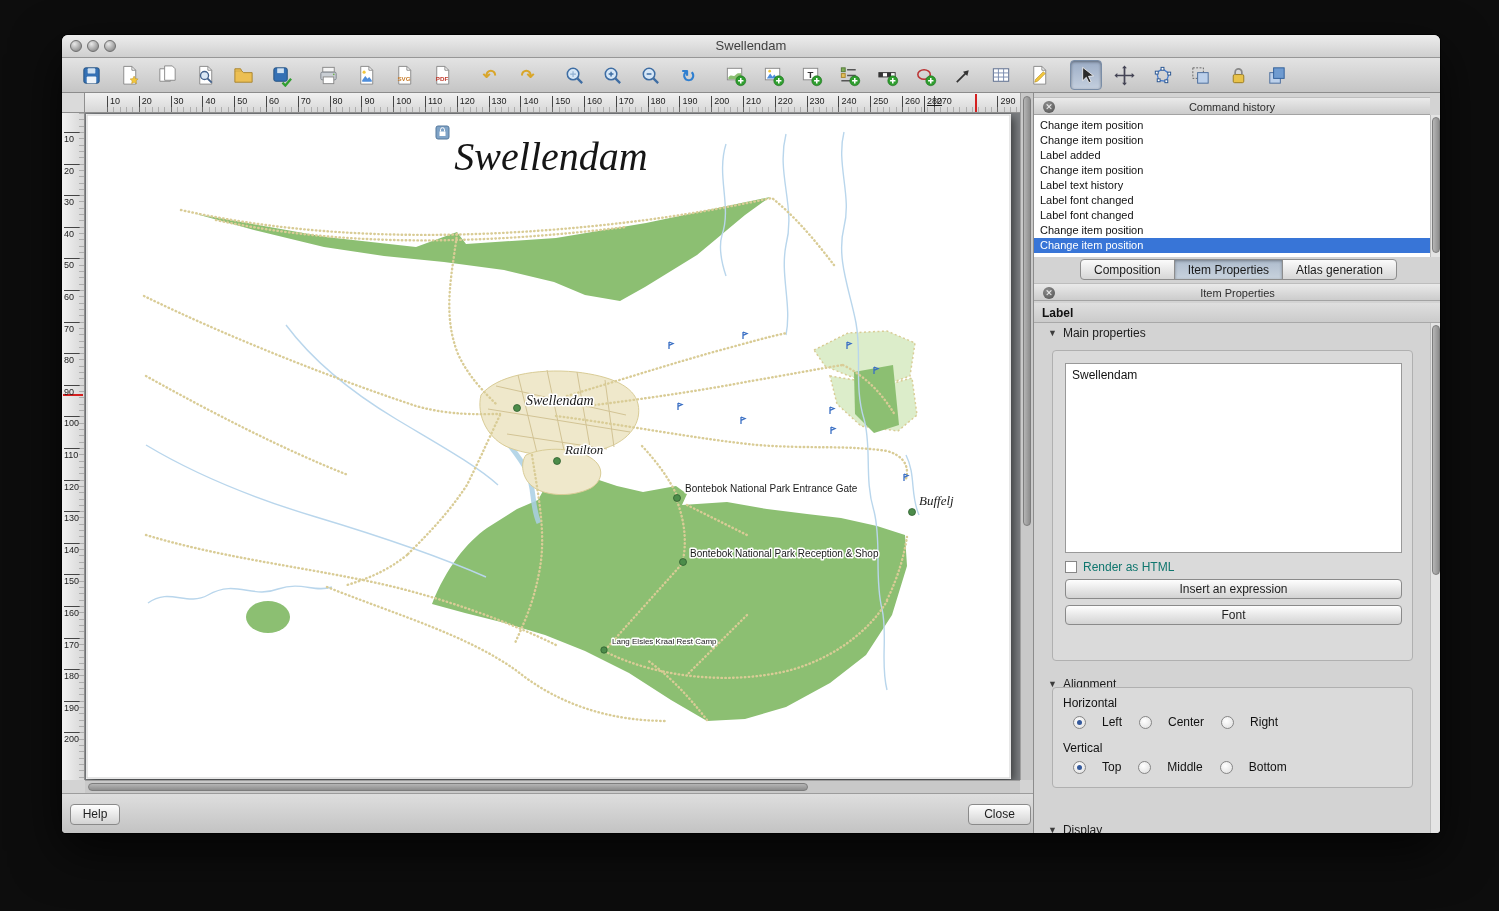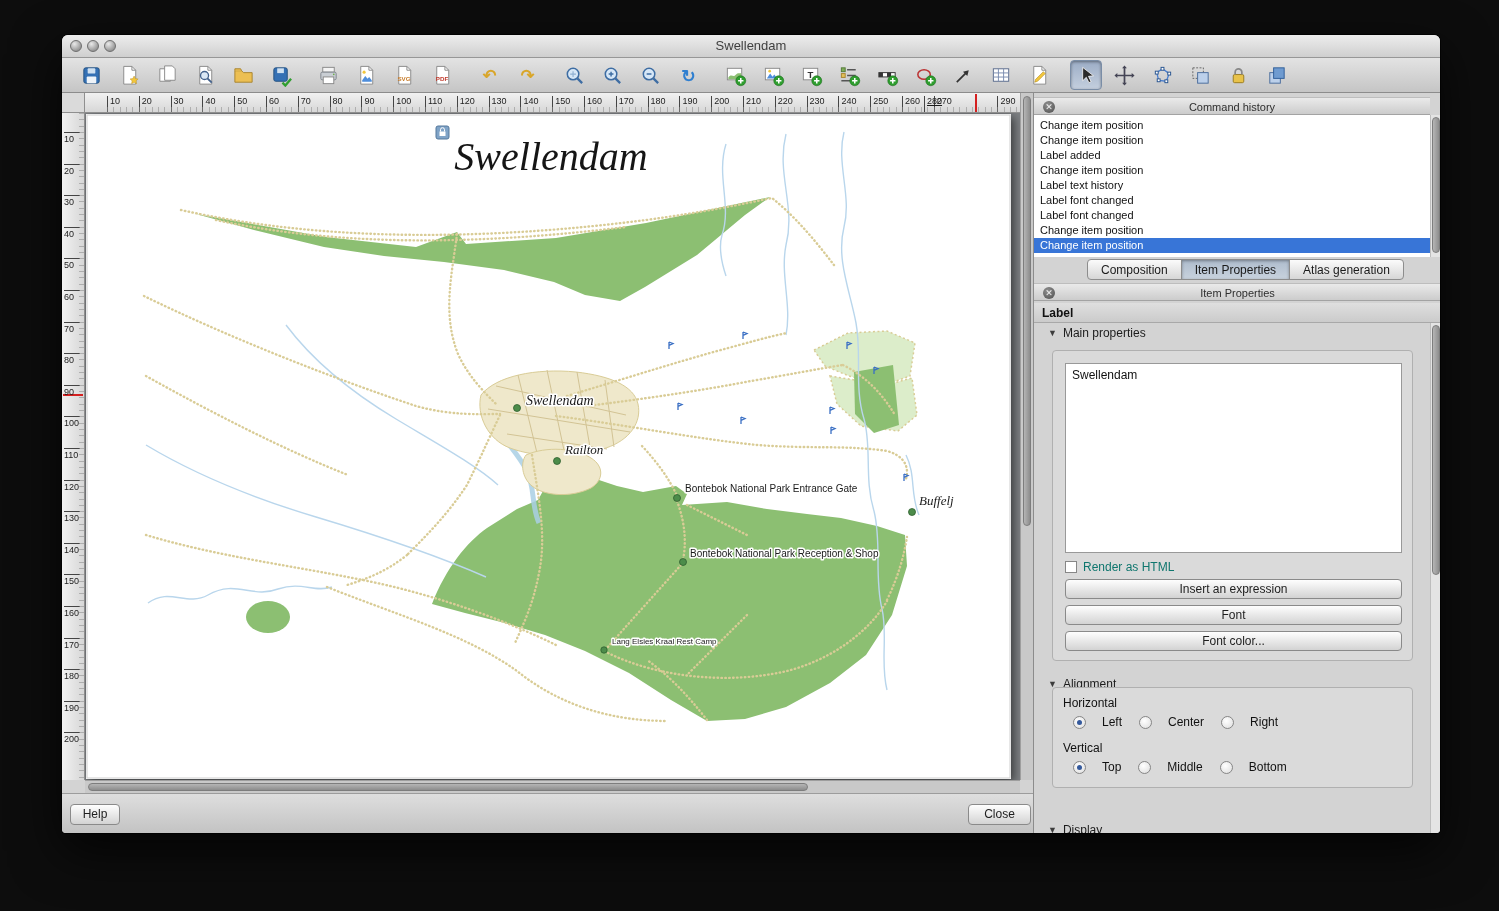--- a/index.html
+++ b/index.html
@@ -46,21 +46,21 @@
   .rpanel{position:absolute;left:971px;top:58px;width:407px;height:740px;background:#d3d3d3;border-left:1px solid #8c8c8c;box-sizing:border-box;overflow:hidden}
   .phead{position:absolute;height:18px;background:linear-gradient(#eaeaea,#cccccc);border-top:1px solid #bdbdbd;border-bottom:1px solid #a3a3a3;font-size:11px;color:#2e2e2e;text-align:center;line-height:18px;box-sizing:border-box}
   .pclose{position:absolute;left:9px;top:3px;width:12px;height:12px;border-radius:50%;background:radial-gradient(circle at 40% 32%,#909090,#4e4e4e);color:#f0f0f0;font-size:9px;line-height:12px;text-align:center}
   .cmdlist{position:absolute;left:0;top:22px;width:396px;height:142px;background:#fff;overflow:hidden;padding-top:3px;box-sizing:border-box}
   .cmdrow{height:15px;line-height:15px;padding:0 6px;font-size:11px;color:#101010;white-space:nowrap}
   .cmdrow.selected{background:#3875d7;color:#fff}
   .sbar{position:absolute;background:#e4e4e4;border-left:1px solid #bdbdbd;box-sizing:border-box}
   .sthumb{position:absolute;left:1px;width:8px;background:linear-gradient(90deg,#b5b5b5,#8d8d8d);border:1px solid #7d7d7d;border-radius:5px;box-sizing:border-box}
   .tabs{position:absolute;left:46px;top:166px;height:21px;display:flex}
   .tab{height:21px;line-height:20px;padding:0 13px;font-size:12px;color:#1a1a1a;background:linear-gradient(#fbfbfb,#d6d6d6);border:1px solid #8d8d8d;margin-left:-1px;box-sizing:border-box}
-  .tab:first-child{border-radius:4px 0 0 4px;margin-left:7px}
+  .tab:first-child{border-radius:4px 0 0 4px;margin-left:0}
   .tab:last-child{border-radius:0 4px 4px 0}
   .tab.active{background:linear-gradient(#aebccd,#c8d2dd);box-shadow:inset 0 1px 3px rgba(0,0,0,.35)}
   .labelstrip{position:absolute;left:0;top:210px;width:407px;height:20px;background:linear-gradient(#dfdfdf,#cbcbcb);border-bottom:1px solid #a8a8a8;font-size:12px;font-weight:bold;color:#111;line-height:20px;padding-left:8px;box-sizing:border-box}
   .propcontent{position:absolute;left:0;top:230px;width:396px;height:510px;overflow:hidden}
   .disc{position:absolute;left:14px;font-size:12px;color:#1c1c1c}
   .tri{font-size:9px;color:#3c3c3c;margin-right:6px;vertical-align:1px}
   .groupbox{position:absolute;left:18px;width:361px;background:#dadada;border:1px solid #b0b0b0;border-radius:4px;box-sizing:border-box}
   .textbox{position:absolute;left:12px;top:12px;width:337px;height:190px;background:#fff;border:1px solid #999;font-size:12px;color:#111;padding:4px 6px;box-sizing:border-box}
   .checkrow{position:absolute;left:12px;top:209px;font-size:12px;color:#0f766e}
   .checkbox{width:12px;height:12px;background:#fff;border:1px solid #878787;display:inline-block;vertical-align:-2px;box-sizing:border-box;margin-right:6px}
@@ -522,21 +522,20 @@
         <span class="tri">▼</span><span>Main properties</span>
       </div>
 
       <div class="groupbox" style="top:27px;height:311px">
         <div class="textbox">Swellendam</div>
         <div class="checkrow">
           <span class="checkbox"></span><span>Render as HTML</span>
         </div>
         <div class="macbtn gbbtn" style="top:228px">Insert an expression</div>
         <div class="macbtn gbbtn" style="top:254px">Font</div>
-        <div class="macbtn gbbtn" style="top:280px">Font color...</div>
       </div>
 
       <div class="disc" style="top:354px">
         <span class="tri">▼</span><span>Alignment</span>
       </div>
 
       <div class="groupbox" style="top:364px;height:101px">
         <div class="sublabel" style="top:8px">Horizontal</div>
         <div class="rrow" style="top:27px">
           <span class="ritem">

